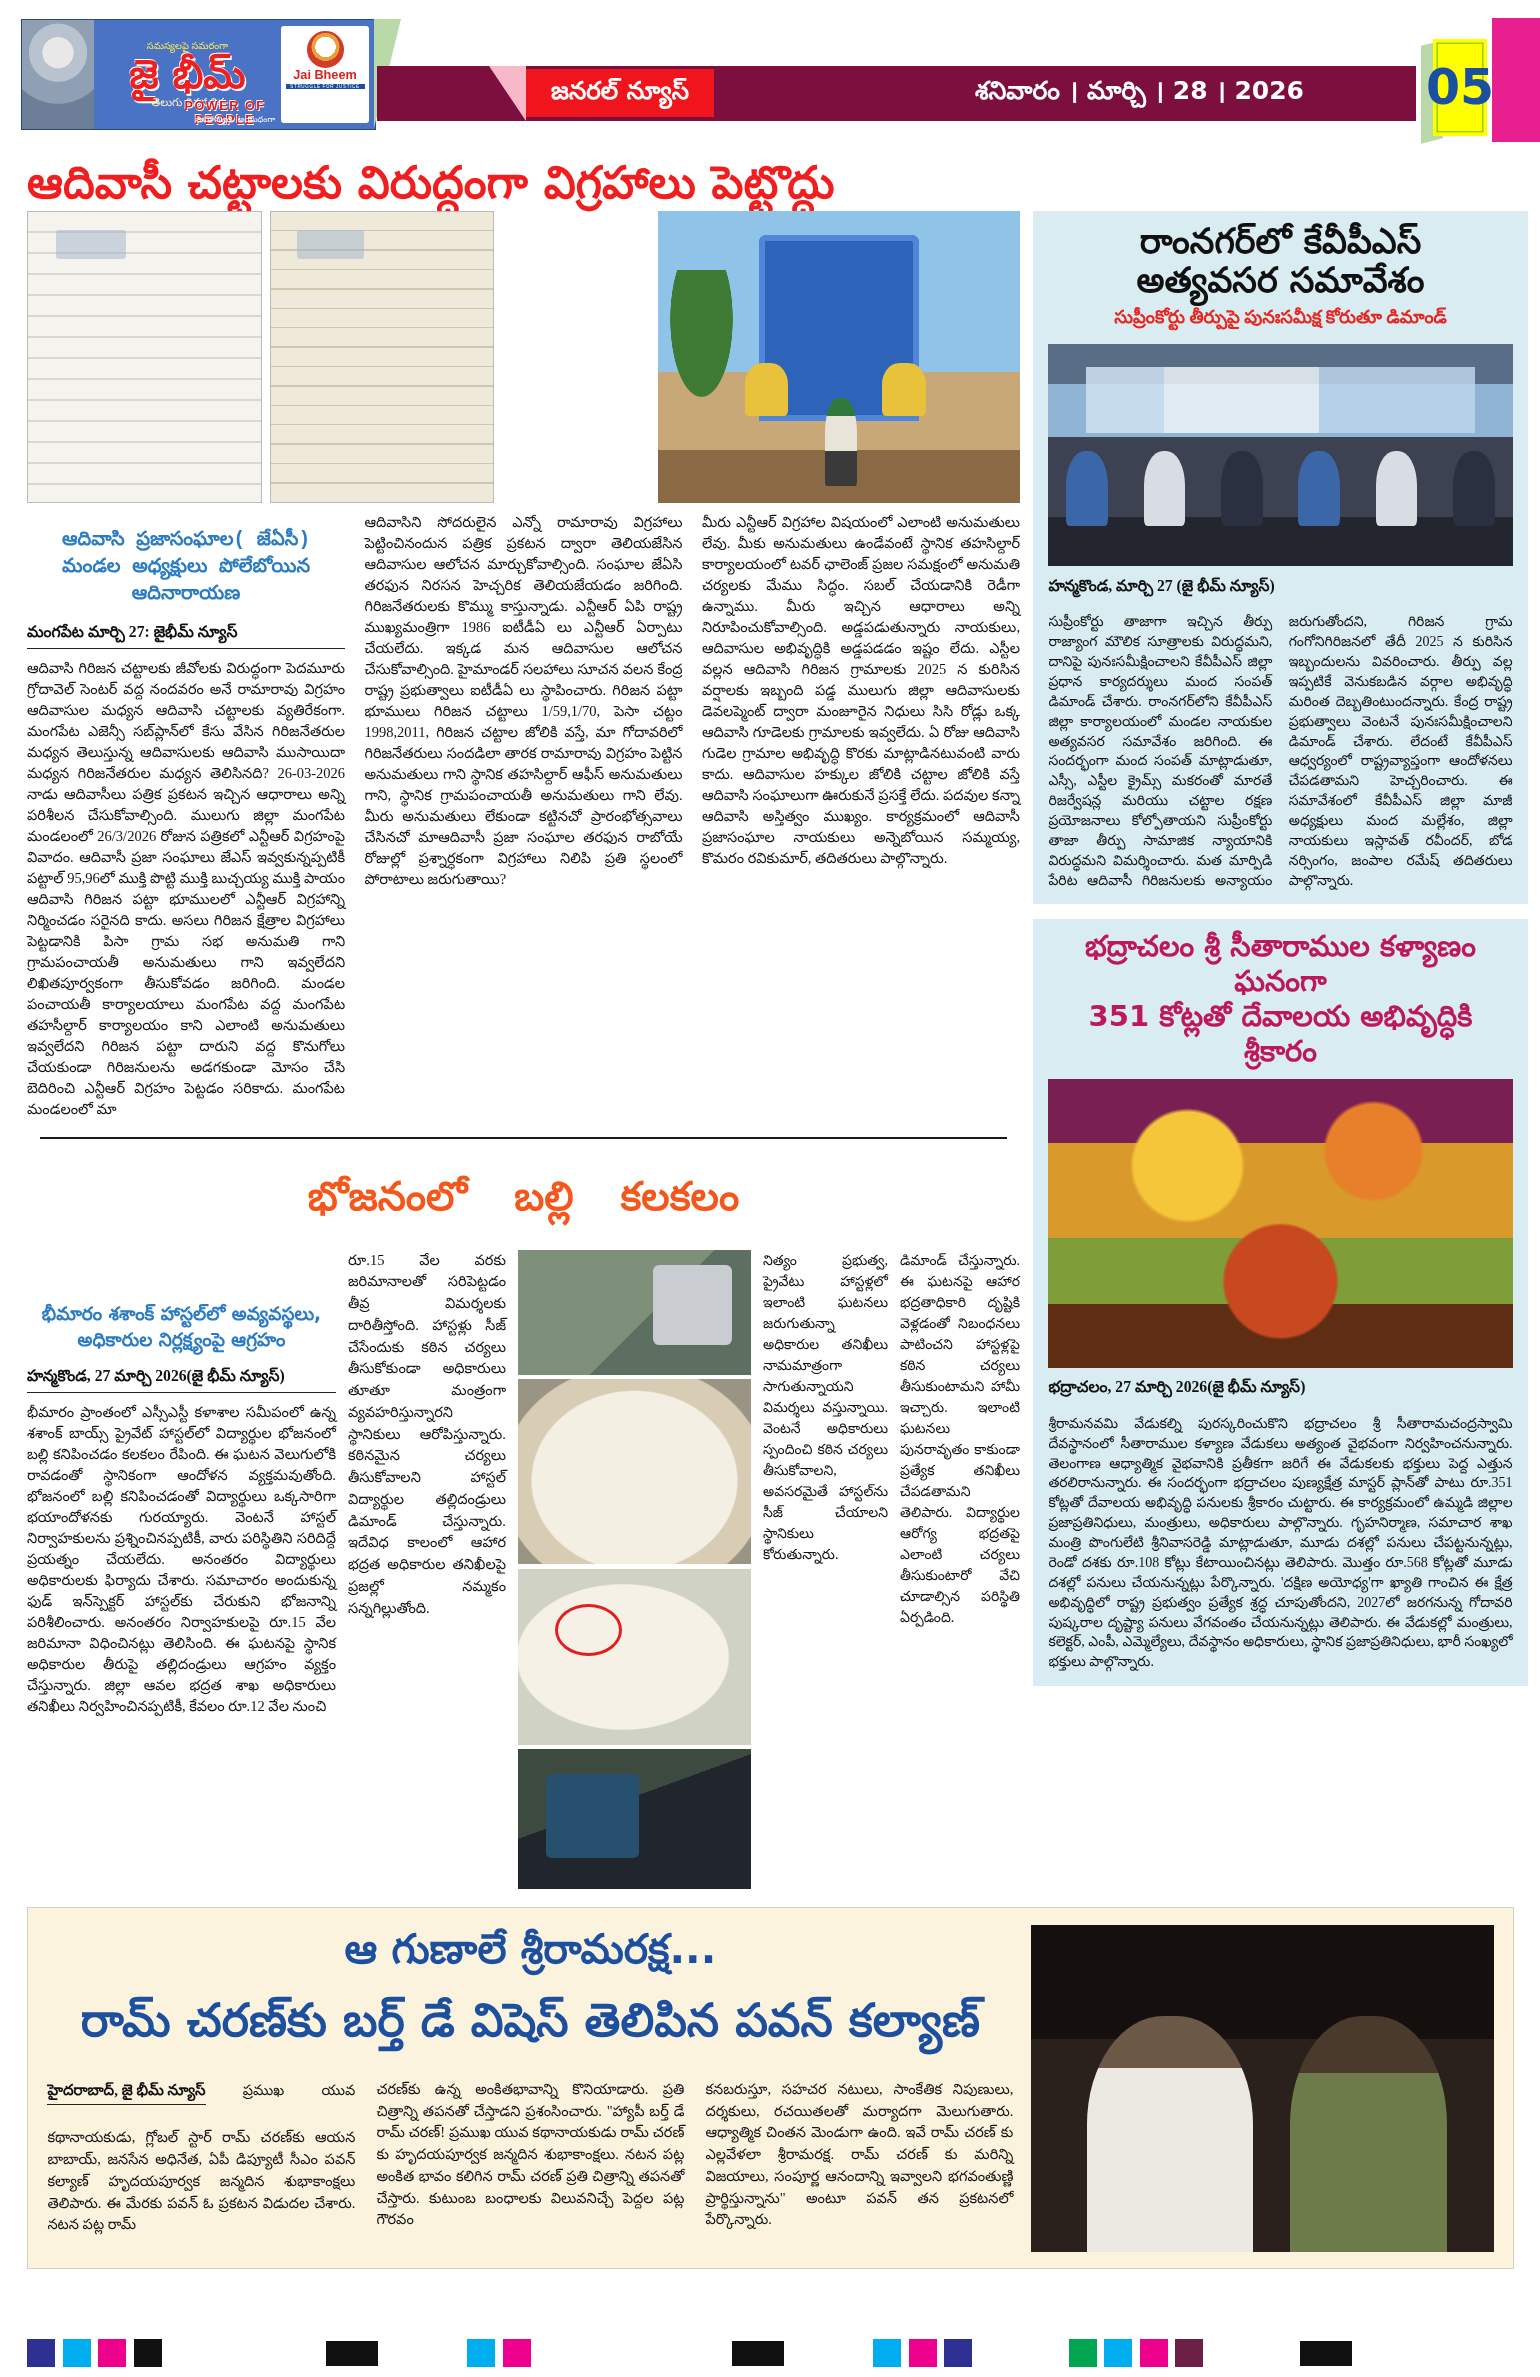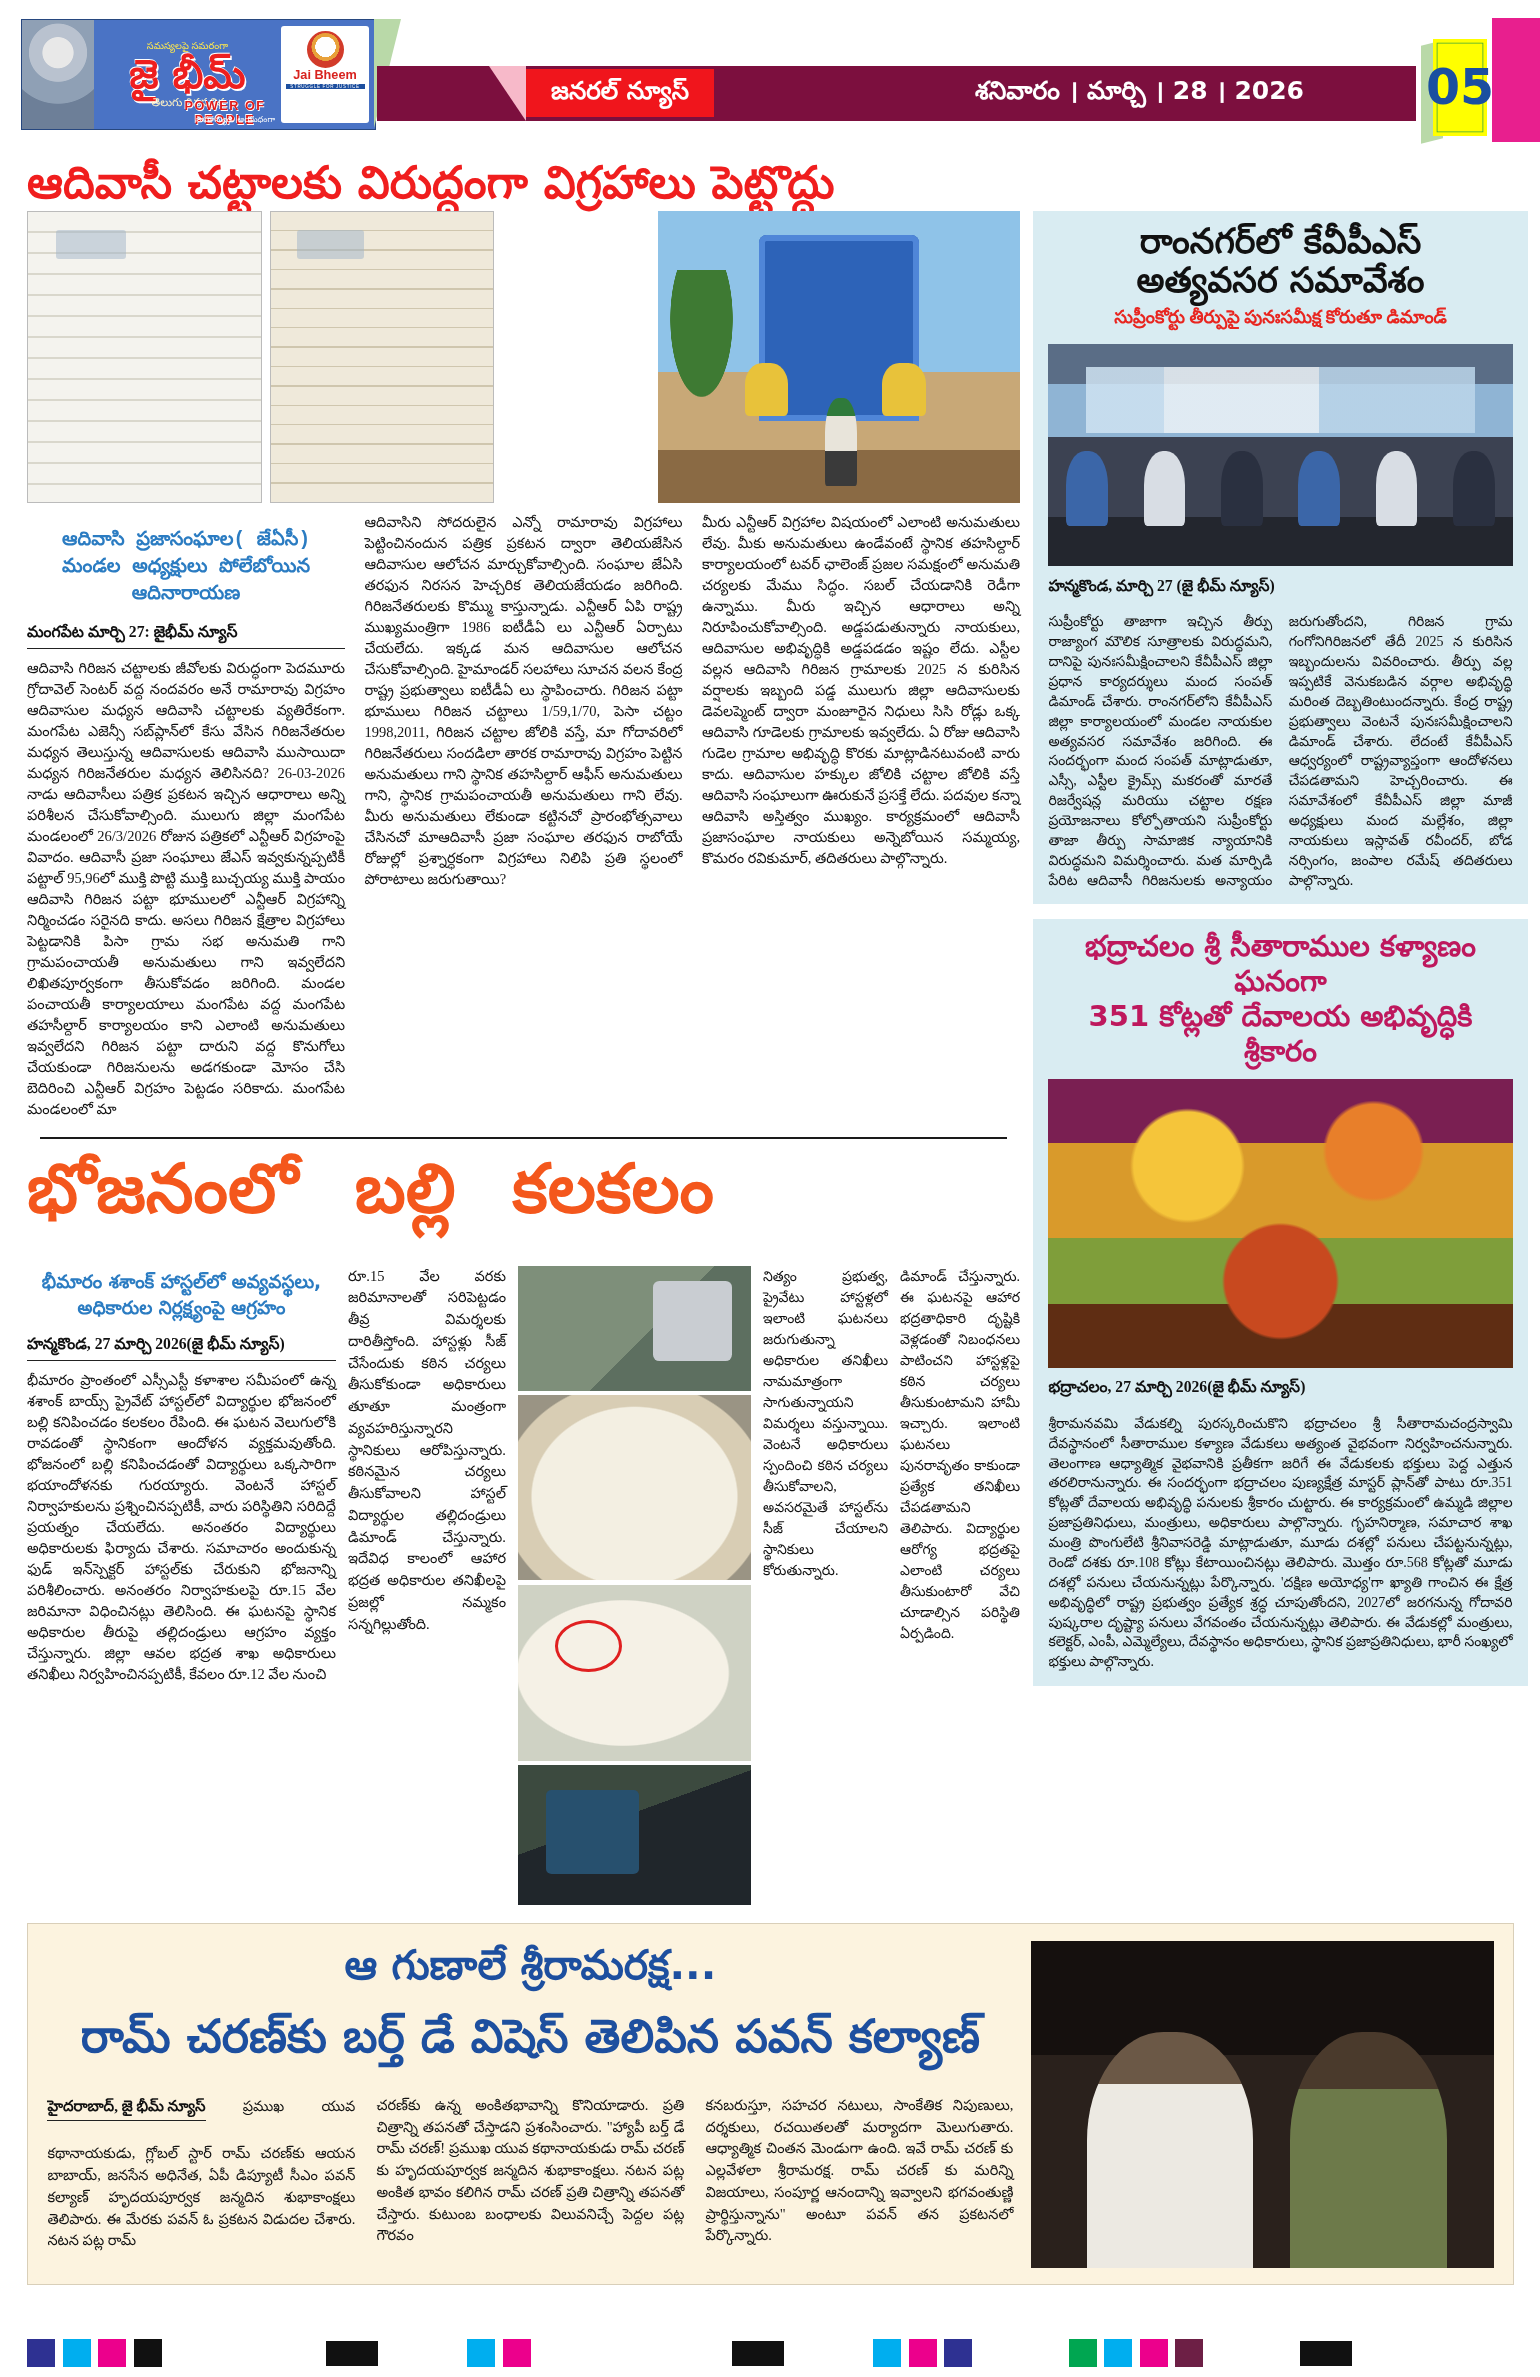--- a/index.html
+++ b/index.html
@@ -91,24 +91,24 @@
   .lion-l{left:24%;} .lion-r{right:26%;}
   .statue-tree{position:absolute;left:2%;top:20%;width:20%;height:48%;background:
       radial-gradient(ellipse at 50% 35%,#3e7a33 0 60%,transparent 61%);}
   .statue-man{position:absolute;left:46%;bottom:6%;width:9%;height:30%;background:
       linear-gradient(180deg,#2f7a3a 0 20%,#e8e4da 20% 60%,#3a3a3a 60% 100%);border-radius:40% 40% 6% 6%;}
   .article-cols{display:flex;gap:19.4px;}
   .acol{flex:1;font-size:14.5px;line-height:1.45;text-align:justify;}
   .subhead-blue{color:#2b7cc2;font-weight:bold;font-size:19.4px;text-align:center;line-height:1.4;
       margin:15px 4.5px 12px;font-family:Liberation Mono, monospace;}
   .mid-rule{border:none;border-top:2.2px solid #1a1a1a;margin:16.4px 13.4px 0;}
-  .orange-headline{color:#f4571c;font-size:68px;font-weight:bold;text-align:left;
-      word-spacing:33px;margin:10px 0 21px;font-family:"DejaVu Sans",sans-serif;}
+  .orange-headline{color:#f4571c;font-size:40px;font-weight:bold;text-align:center;
+      word-spacing:33px;margin:34px 0 21px;font-family:"DejaVu Sans",sans-serif;}
   .mid-grid{display:flex;gap:12px;}
-  .mcolA{width:309px;font-size:14.5px;line-height:1.45;text-align:justify;}
+  .mcolA{width:309px;font-size:14.5px;line-height:1.45;text-align:justify;margin-top:48px;}
   .mcolB{width:158px;font-size:14.5px;line-height:1.5;text-align:justify;}
   .mcolC{width:125px;font-size:14px;line-height:1.5;text-align:justify;}
   .mcolD{flex:1;font-size:14px;line-height:1.5;text-align:justify;}
   .mid-sub{color:#2b7cc2;font-weight:bold;font-size:18.6px;text-align:center;line-height:1.4;
       margin:3px 0 12px;font-family:"DejaVu Sans",sans-serif;}
   .collage{width:233px;display:flex;flex-direction:column;gap:4.5px;}
   .snap{position:relative;overflow:hidden;}
   .snap1{height:125px;background:linear-gradient(135deg,#7e8f7a 0 55%,#5d6f60 55% 100%);}
   .snap1 .bucket{position:absolute;right:8%;top:12%;width:34%;height:64%;background:#c9cdd2;border-radius:8%;}
   .snap2{height:185px;background:radial-gradient(ellipse at 50% 55%,#f3efe2 0 62%,#d8cdb4 63% 80%,#9a9484 81% 100%);}

